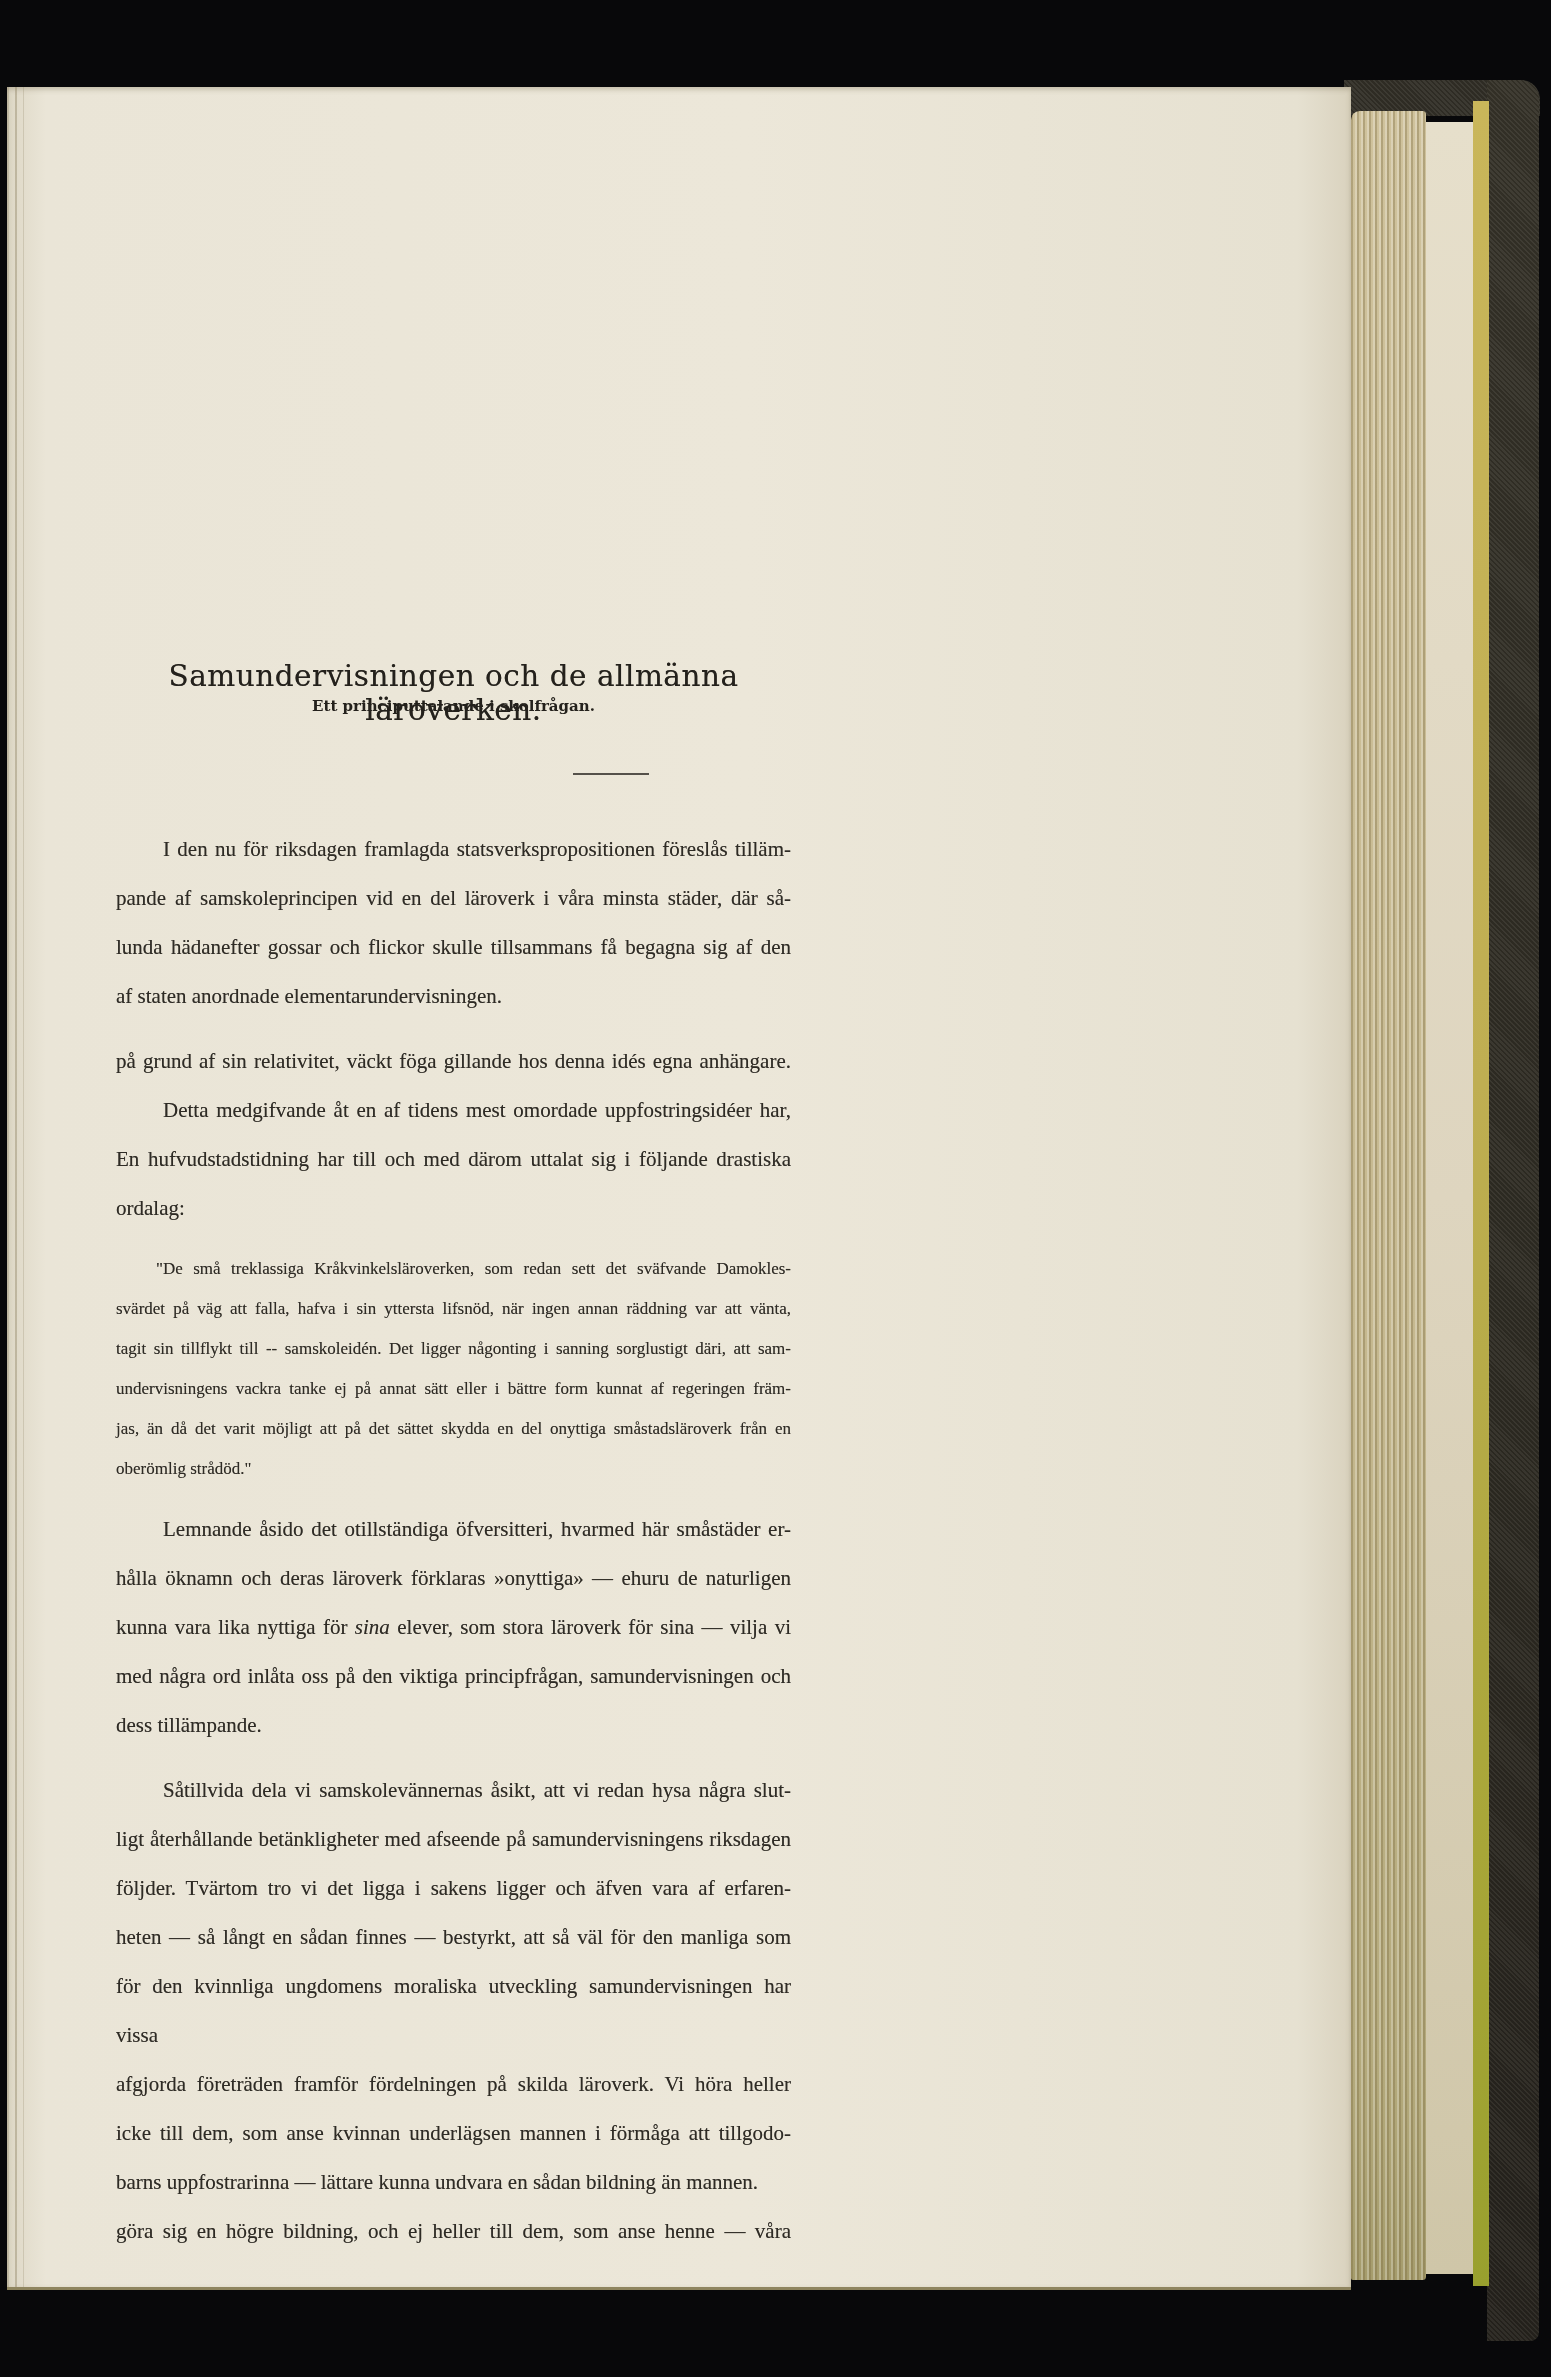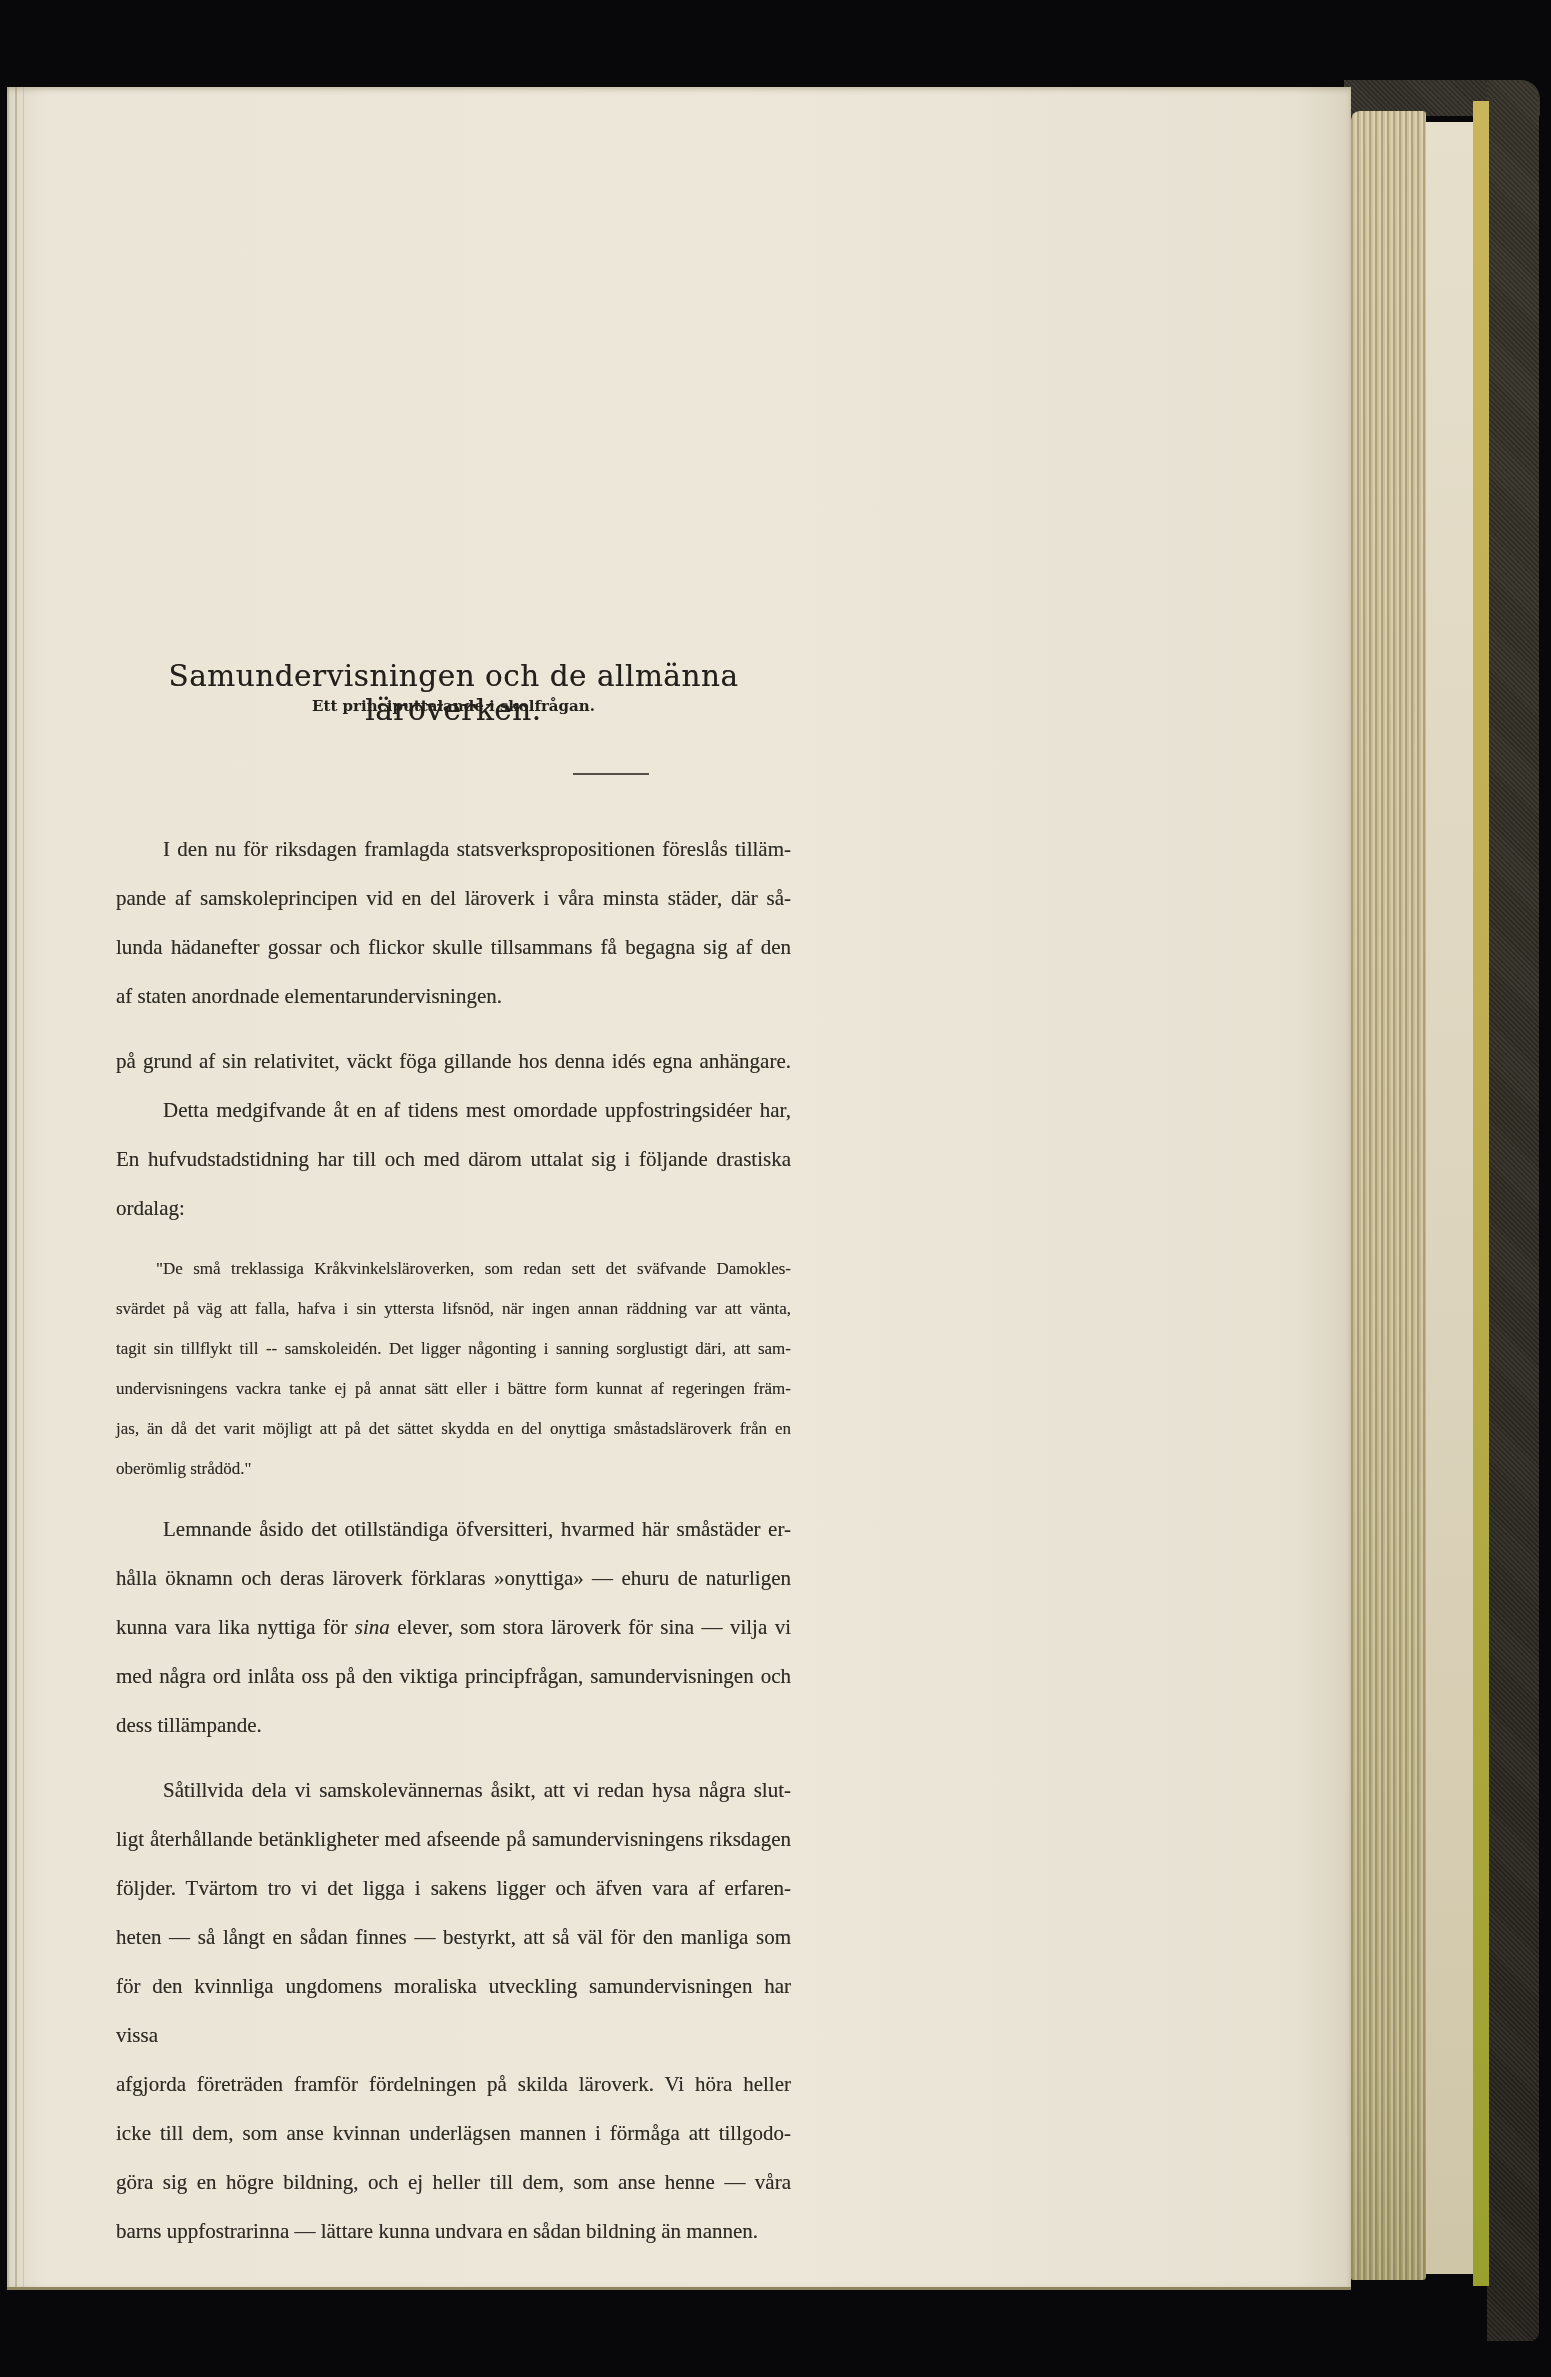--- a/index.html
+++ b/index.html
@@ -138,19 +138,19 @@
           <div class="line last"><span>dess tillämpande.</span></div>
         </div>
         <div class="para normal">
           <div class="line indent"><span>Såtillvida dela vi samskolevännernas åsikt, att vi redan hysa några slut-</span></div>
           <div class="line"><span>ligt återhållande betänkligheter med afseende på samundervisningens riksdagen</span></div>
           <div class="line"><span>följder.  Tvärtom tro vi det ligga i sakens ligger och äfven vara af erfaren-</span></div>
           <div class="line"><span>heten — så långt en sådan finnes — bestyrkt, att så väl för den manliga som</span></div>
           <div class="line"><span>för den kvinnliga ungdomens moraliska utveckling samundervisningen har vissa</span></div>
           <div class="line"><span>afgjorda företräden framför fördelningen på skilda läroverk.  Vi höra heller</span></div>
           <div class="line"><span>icke till dem, som anse kvinnan underlägsen mannen i förmåga att tillgodo-</span></div>
+          <div class="line last"><span>barns uppfostrarinna — lättare kunna undvara en sådan bildning än mannen.</span></div>
           <div class="line"><span>göra sig en högre bildning, och ej heller till dem, som anse henne — våra</span></div>
-          <div class="line last"><span>barns uppfostrarinna — lättare kunna undvara en sådan bildning än mannen.</span></div>
         </div>
       </div>
   </div>
 </div>
 
 
 </body></html>

